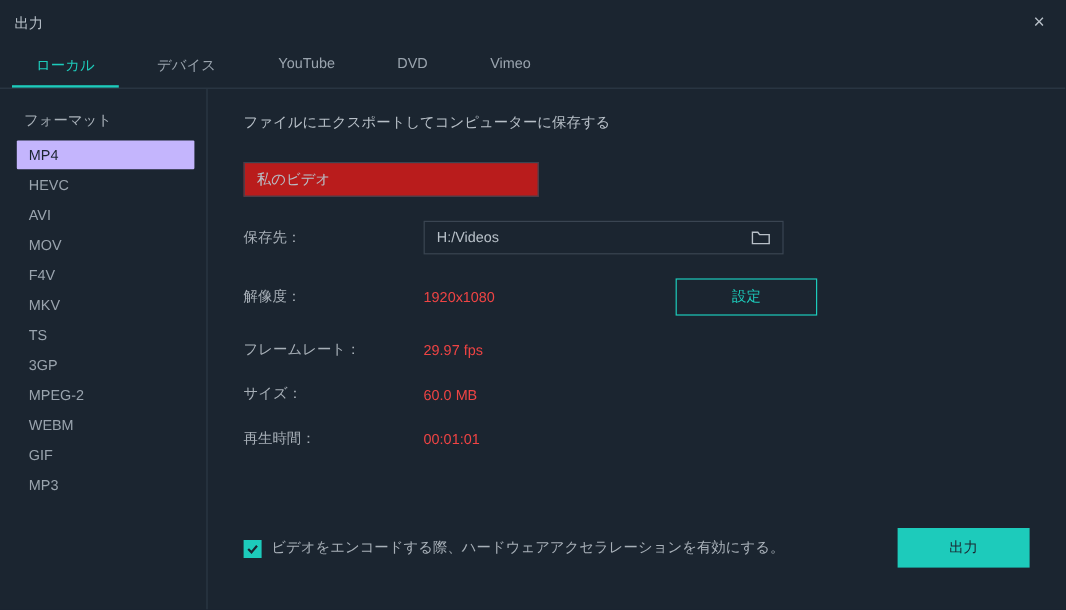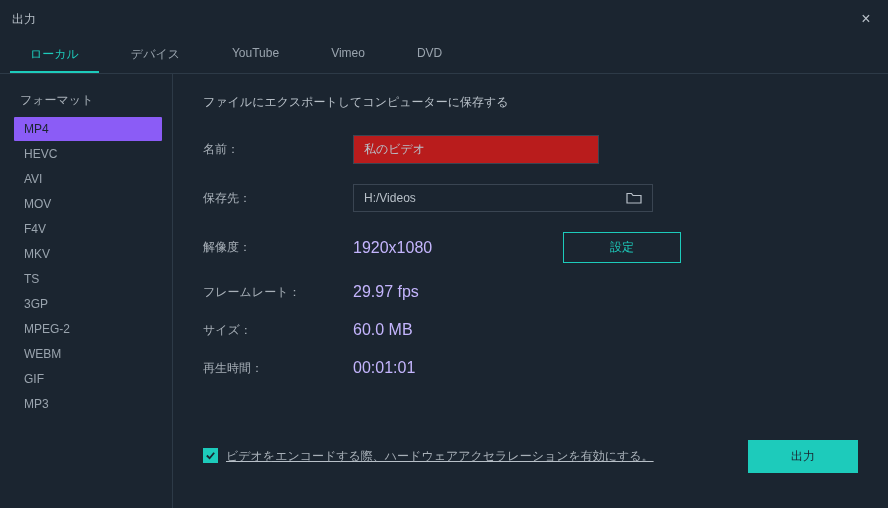--- a/index.html
+++ b/index.html
@@ -76,21 +76,21 @@
     }
     .format-item {
       padding: 5px 10px;
       color: #9aa4ae;
       cursor: pointer;
       font-size: 12px;
       border-radius: 1px;
       margin-bottom: 1px;
     }
     .format-item.selected {
-      background: #8b5cf6;
+      background: #c4b5fd;
       color: #1b2530;
     }
     .main {
       flex: 1;
       padding: 20px 30px;
       display: flex;
       flex-direction: column;
     }
     .main-heading {
       color: #b8c0c8;
@@ -101,22 +101,22 @@
       display: flex;
       align-items: center;
       margin-bottom: 20px;
     }
     .form-label {
       width: 150px;
       color: #a8b0b8;
       font-size: 12px;
     }
     .form-value {
-      color: #c4b5fd;
-      font-size: 16px;
+      color: #ef4444;
+      font-size: 12px;
     }
     .text-input {
       background: #b91c1c;
       border: 1px solid #3a4552;
       color: #b8c0c8;
       padding: 6px 10px;
       width: 246px;
       font-size: 12px;
       font-family: Liberation Serif, serif;
     }
@@ -148,23 +148,22 @@
     }
     .footer {
       margin-top: auto;
       display: flex;
       align-items: center;
       justify-content: space-between;
       padding-bottom: 15px;
     }
     .checkbox-row {
       display: flex;
-      align-items: flex-start;
+      align-items: flex-end;
       gap: 8px;
-      text-decoration: underline;
     }
     .checkbox {
       width: 15px;
       height: 15px;
       background: #1dcbbb;
       display: flex;
       align-items: center;
       justify-content: center;
       cursor: pointer;
     }
@@ -193,22 +192,22 @@
 <div class="window">
   <div class="titlebar">
     <span class="title">出力</span>
     <span class="close-btn">×</span>
   </div>
 
   <div class="tabs">
     <div class="tab active">ローカル</div>
     <div class="tab">デバイス</div>
     <div class="tab">YouTube</div>
+    <div class="tab">DVD</div>
     <div class="tab">Vimeo</div>
-    <div class="tab">DVD</div>
   </div>
 
   <div class="content">
     <div class="sidebar">
       <div class="sidebar-title">フォーマット</div>
       <div class="format-list">
         <div class="format-item selected">MP4</div>
         <div class="format-item">HEVC</div>
         <div class="format-item">AVI</div>
         <div class="format-item">MOV</div>
@@ -220,21 +219,20 @@
         <div class="format-item">WEBM</div>
         <div class="format-item">GIF</div>
         <div class="format-item">MP3</div>
       </div>
     </div>
 
     <div class="main">
       <div class="main-heading">ファイルにエクスポートしてコンピューターに保存する</div>
 
       <div class="form-row">
-        <div class="form-label">名前：</div>
         <input class="text-input" value="私のビデオ" style="">
       </div>
 
       <div class="form-row">
         <div class="form-label">保存先：</div>
         <div class="path-input">
           <span>H:/Videos</span>
           <svg class="folder-icon" viewBox="0 0 16 14" fill="none" stroke="#b8c0c8" stroke-width="1.2">
             <path d="M1 2.5 L1 12 L15 12 L15 4.5 L7 4.5 L5.5 2.5 Z"></path>
           </svg>

